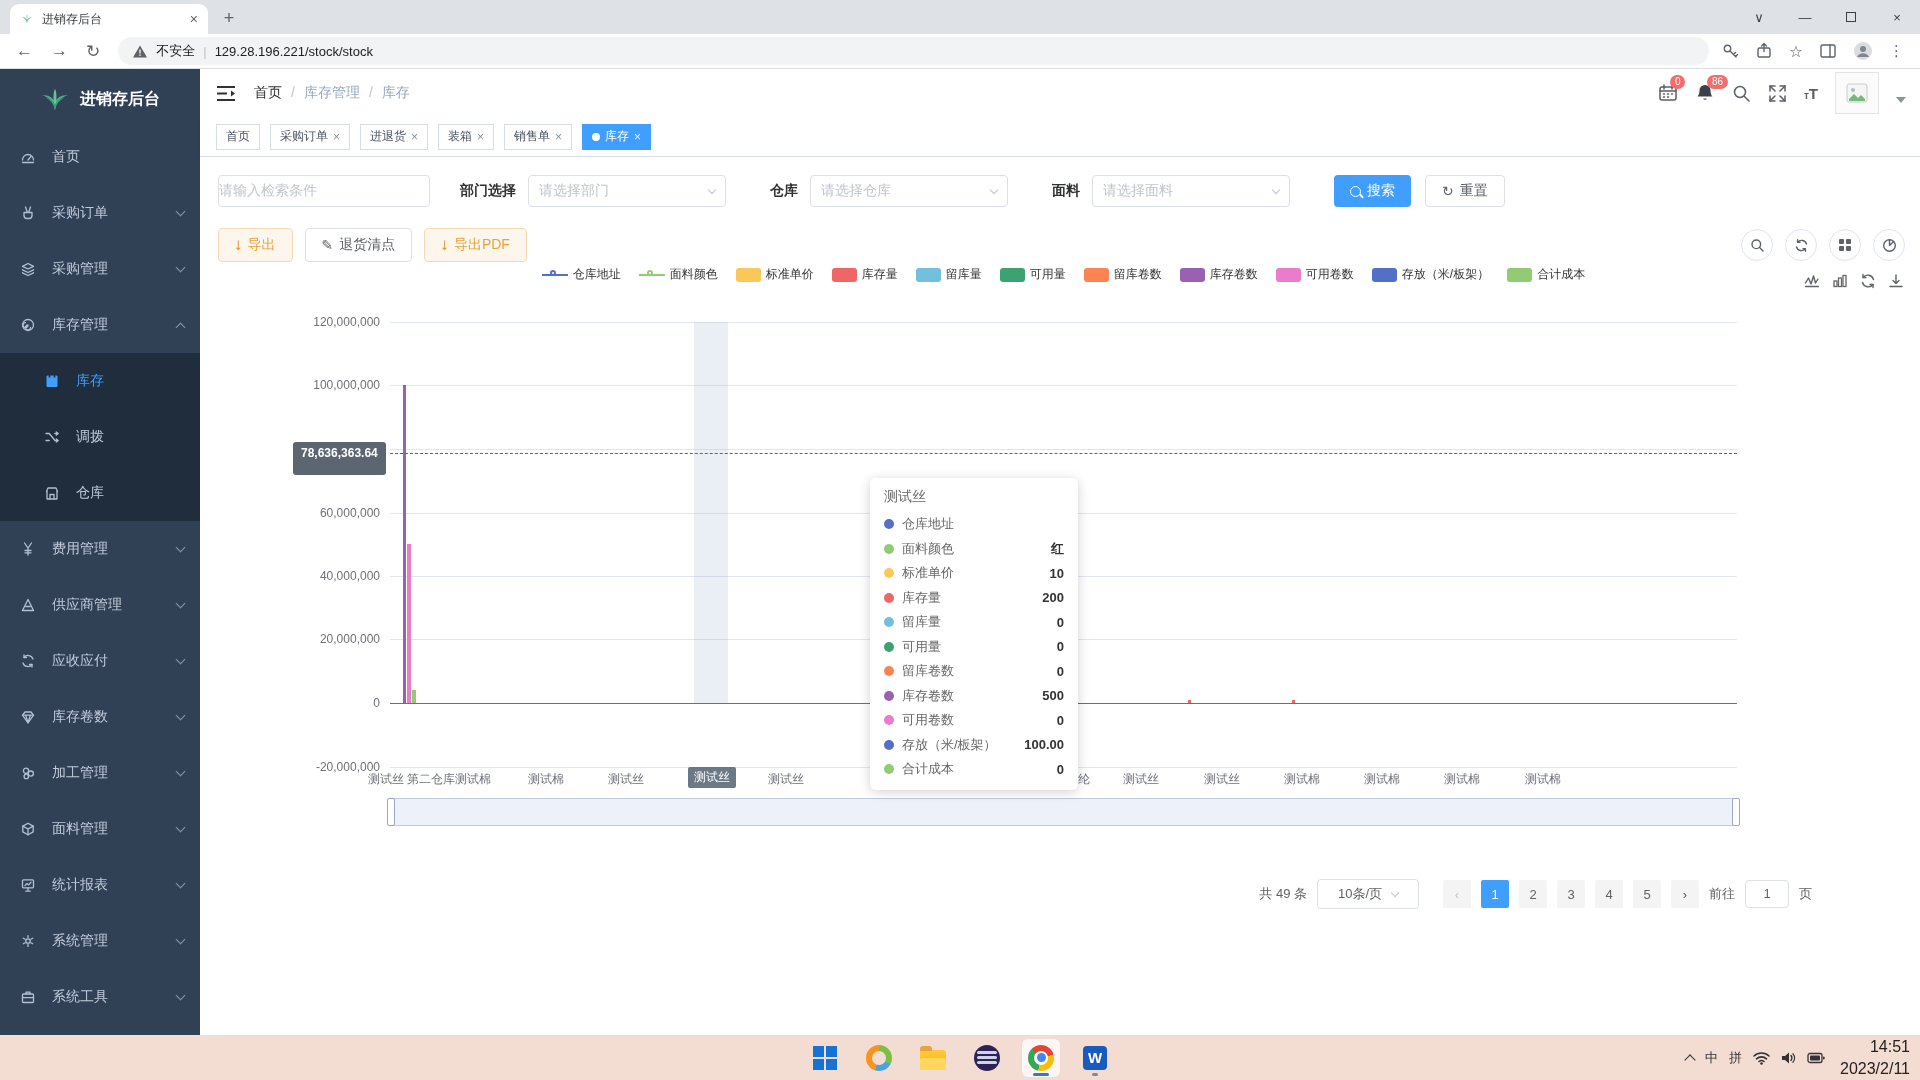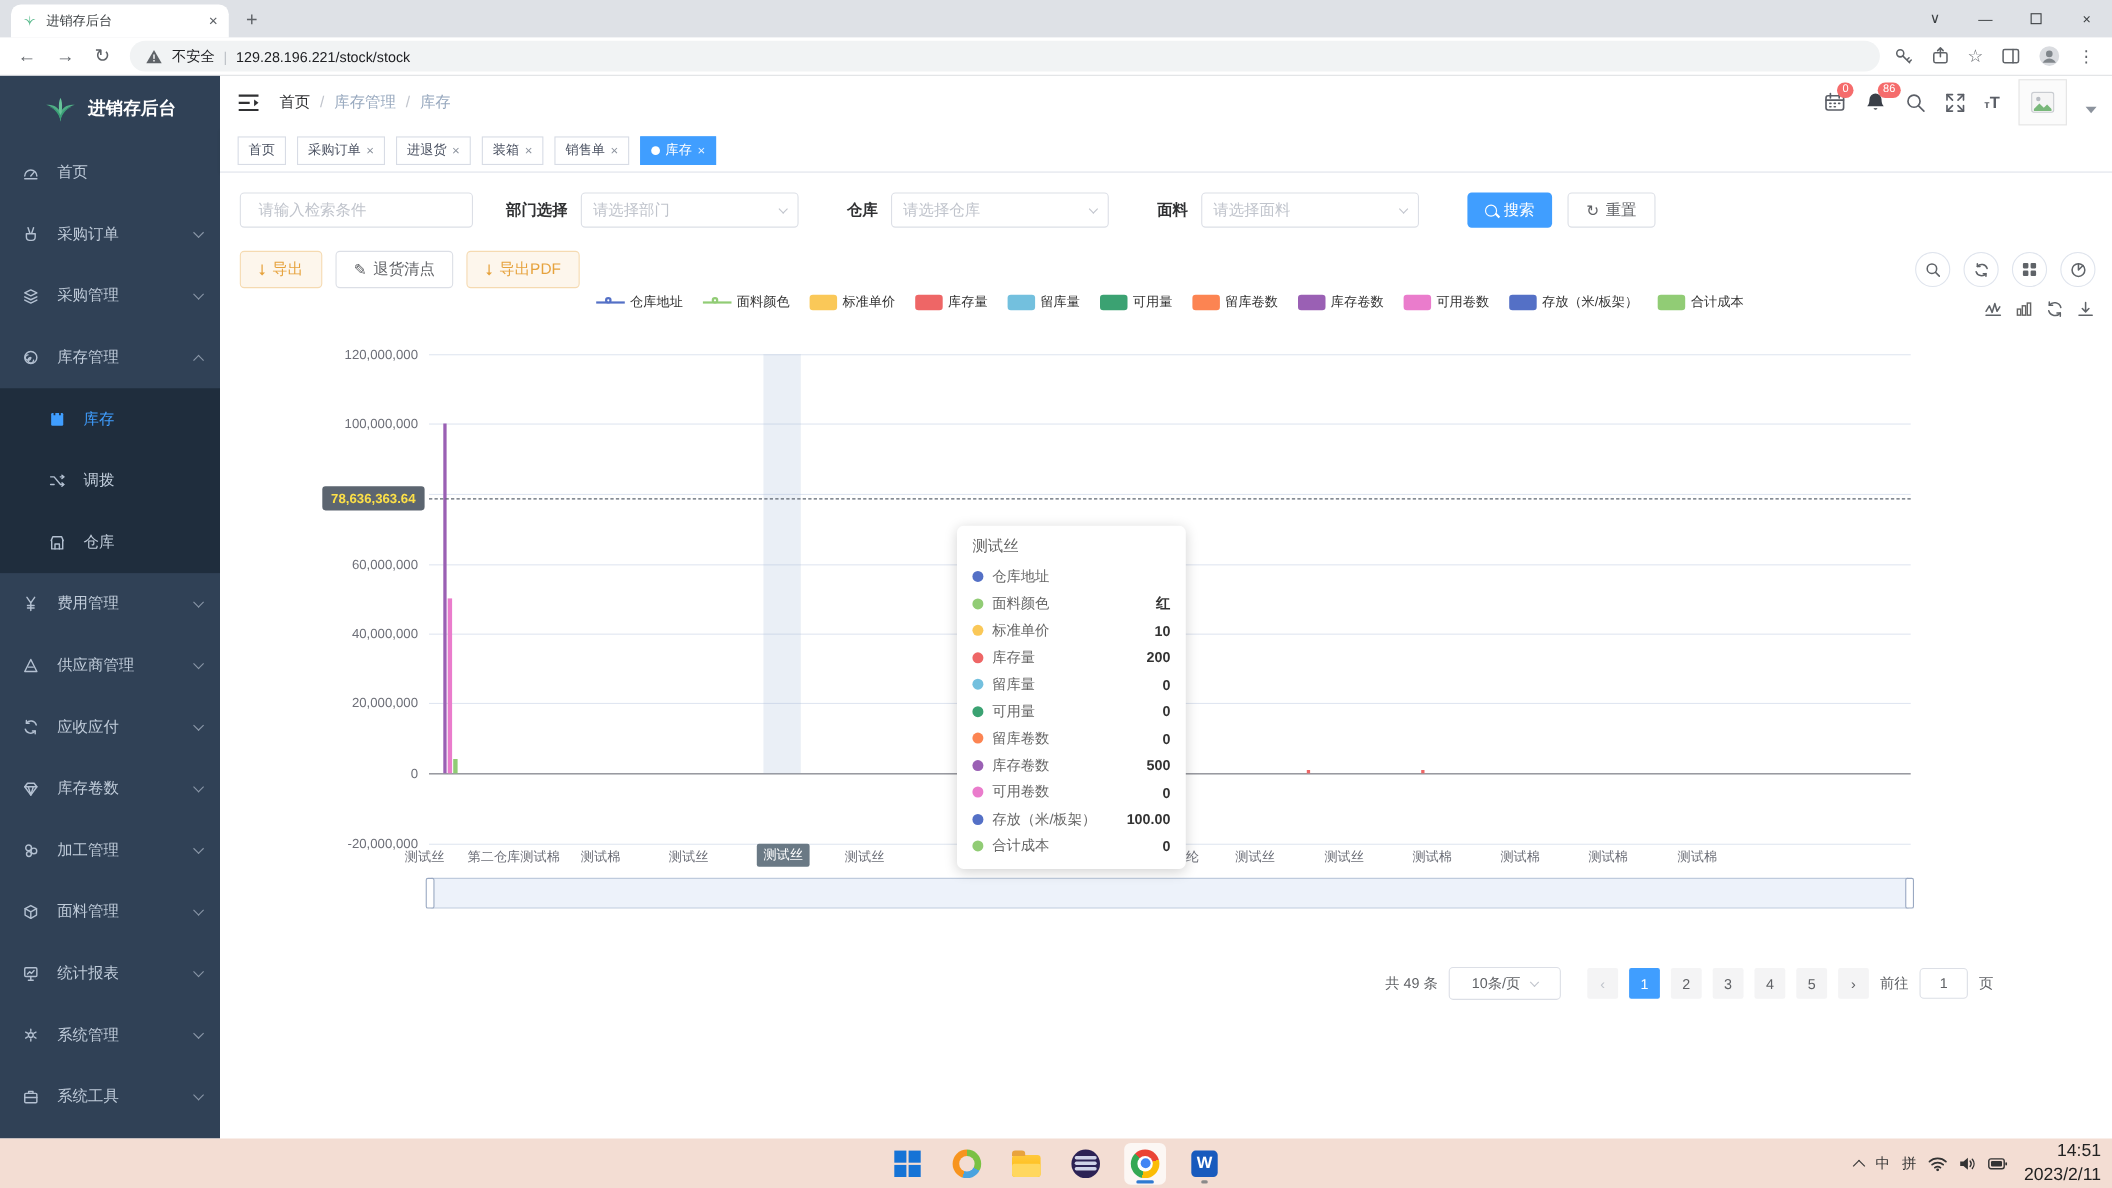--- a/index.html
+++ b/index.html
@@ -59,21 +59,21 @@
   .tag { height:26px; border:1px solid #d8dce5; background:#fff; padding:0 9px; font-size:12px; color:#495060; display:inline-flex; align-items:center; gap:5px; }
   .tag .x { font-size:12px; color:#8a919c; }
   .tag.active { background:#409eff; border-color:#409eff; color:#fff; }
   .tag.active .x { color:#e8f3ff; }
   .tag-dot { width:8px; height:8px; border-radius:50%; background:#fff; }
 
   .content { position:relative; flex:1; background:#fff; }
 
   
   .filters { position:absolute; top:18px; left:18px; display:flex; align-items:center; font-size:14px; }
-  .f-input { width:212px; height:32px; border:1px solid #dcdfe6; border-radius:4px; padding:0 16px; color:#c0c4cc; display:flex; align-items:center; }
+  .f-input { width:212px; height:32px; border:1px solid #dcdfe6; border-radius:4px; padding:0 0; color:#c0c4cc; display:flex; align-items:center; }
   .f-label { font-weight:bold; color:#303133; margin:0 12px 0 30px; white-space:nowrap; }
   .f-label.short { margin-left:44px; }
   .f-select { width:198px; height:32px; border:1px solid #dcdfe6; border-radius:4px; padding:0 10px; color:#c0c4cc; display:flex; align-items:center; justify-content:space-between; }
   .f-select .sel-caret { width:6px; height:6px; border-right:1.3px solid #c0c4cc; border-bottom:1.3px solid #c0c4cc; transform:rotate(45deg); margin-top:-3px; }
   .btn { height:32px; border-radius:4px; display:inline-flex; align-items:center; justify-content:center; gap:6px; font-size:14px; padding:0 16px; cursor:pointer; }
   .btn-search { background:#409eff; color:#fff; margin-left:44px; }
   .btn-reset { background:#fff; color:#606266; border:1px solid #dcdfe6; margin-left:14px; }
   .ring { width:11px; height:11px; border:1.5px solid currentColor; border-radius:50%; display:inline-block; }
   .ring.mag { position:relative; }
   .ring.mag::after { content:""; position:absolute; width:5px; height:1.5px; background:currentColor; transform:rotate(45deg); right:-4px; bottom:-1px; }
@@ -95,21 +95,21 @@
 
   
   .gridline { position:absolute; left:190px; width:1347px; height:1px; background:#e0e6f1; }
   .gridline.axis0 { background:#6e7079; }
   .ylab { position:absolute; left:20px; width:160px; text-align:right; font-size:12px; color:#6e7079; }
   .xlab { position:absolute; width:90px; text-align:center; top:614px; font-size:12px; color:#6e7079; }
   .xlab.dark { width:auto; background:#6a7985; color:#fff; padding:2px 6px; border-radius:2px; top:610px; }
   .band { position:absolute; left:494px; top:165px; width:34px; height:381px; background:rgba(160,184,212,.22); }
   .bar { position:absolute; }
   .marker-line { position:absolute; left:190px; top:296px; width:1347px; border-top:1px dashed #5c6570; }
-  .marker-label { position:absolute; left:93px; top:285px; height:22px; background:#5c6570; color:#fde047; font-size:12px; font-weight:bold; border-radius:3px; padding:4px 8px 0; }
+  .marker-label { position:absolute; left:93px; top:285px; height:33px; background:#5c6570; color:#ffffff; font-size:12px; font-weight:bold; border-radius:3px; padding:4px 8px 0; }
   .datazoom { position:absolute; left:190px; top:641px; width:1347px; height:28px; border:1px solid #bfcbdd; border-radius:3px; background:#edf2fa; }
   .dz-handle { position:absolute; top:-1px; width:8px; height:28px; background:#fff; border:1px solid #9aa9c2; border-radius:2px; }
   .dz-handle.l { left:-4px; } .dz-handle.r { right:-4px; }
 
   
   .tooltip { position:absolute; left:670px; top:321px; width:208px; background:#fff; border-radius:6px;
              box-shadow:0 2px 12px rgba(0,0,0,.18); padding:10px 14px 8px; z-index:5; }
   .tt-title { font-size:14px; color:#666; margin-bottom:6px; }
   .tt-row { display:flex; align-items:center; height:24.5px; font-size:13px; color:#666; }
   .tt-dot { width:10px; height:10px; border-radius:50%; margin-right:8px; flex-shrink:0; }
@@ -647,21 +647,21 @@
         <div class="bar" style="left: 203px; top: 228px; width: 3px; height: 318px; background: rgb(154, 96, 180);"></div>
         <div class="bar" style="left: 207px; top: 387px; width: 4px; height: 159px; background: rgb(234, 124, 204);"></div>
         <div class="bar" style="left: 212px; top: 533px; width: 4px; height: 13px; background: rgb(145, 204, 117);"></div>
         <div class="bar" style="left: 988px; top: 543px; width: 3px; height: 3px; background: rgb(238, 102, 102);"></div>
         <div class="bar" style="left: 1092px; top: 543px; width: 3px; height: 3px; background: rgb(238, 102, 102);"></div>
 
         <div class="marker-line"></div>
         <div class="marker-label">78,636,363.64</div>
 
         <div class="xlab" style="left:141px">测试丝</div>
-        <div class="xlab" style="left:222px">第二仓库测试棉</div>
+        <div class="xlab" style="left:204px">第二仓库测试棉</div>
         <div class="xlab" style="left:301px">测试棉</div>
         <div class="xlab" style="left:381px">测试丝</div>
         <div class="xlab dark" style="left:488px">测试丝</div>
         <div class="xlab" style="left:541px">测试丝</div>
         <div class="xlab" style="left:821px">测试涤纶</div>
         <div class="xlab" style="left:896px">测试丝</div>
         <div class="xlab" style="left:977px">测试丝</div>
         <div class="xlab" style="left:1057px">测试棉</div>
         <div class="xlab" style="left:1137px">测试棉</div>
         <div class="xlab" style="left:1217px">测试棉</div>

